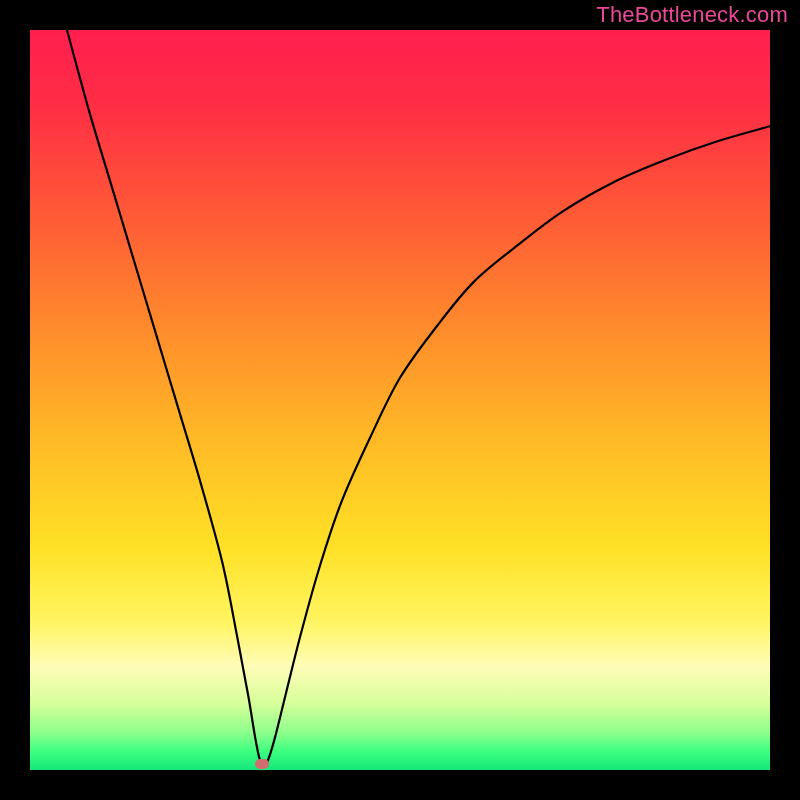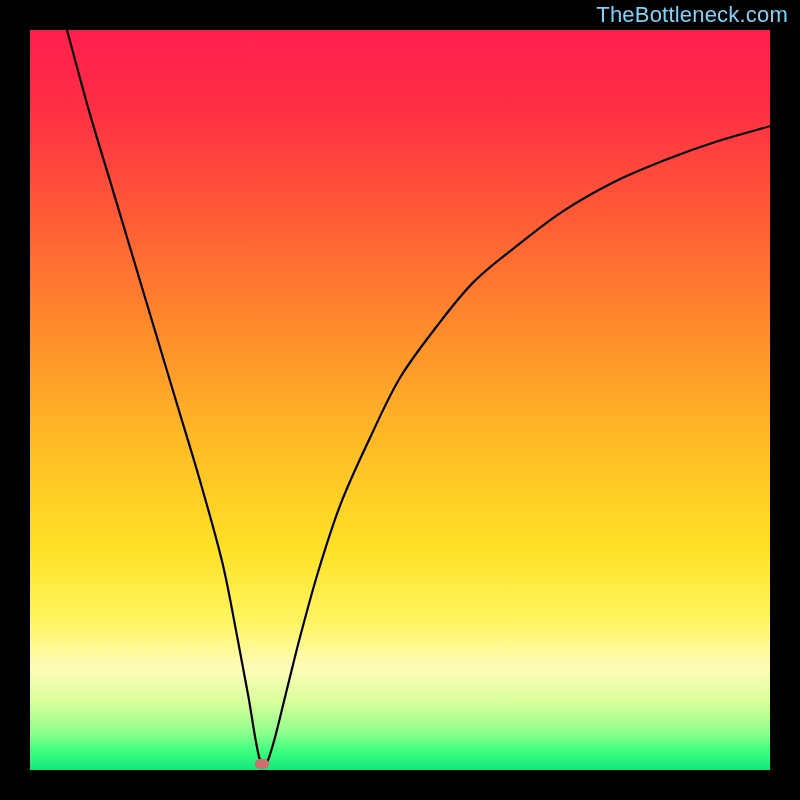--- a/index.html
+++ b/index.html
@@ -14,21 +14,21 @@
   .outer {
     position: relative;
     width: 800px;
     height: 800px;
     background: #000;
   }
   .watermark {
     position: absolute;
     top: 2px;
     right: 12px;
-    color: #7dd3fc;
+    color: #ec4899;
     font-size: 22px;
     font-weight: 500;
     letter-spacing: 0.2px;
     z-index: 40;
     text-align: right;
   }
   .plot-area {
     position: absolute;
     left: 30px;
     top: 30px;

